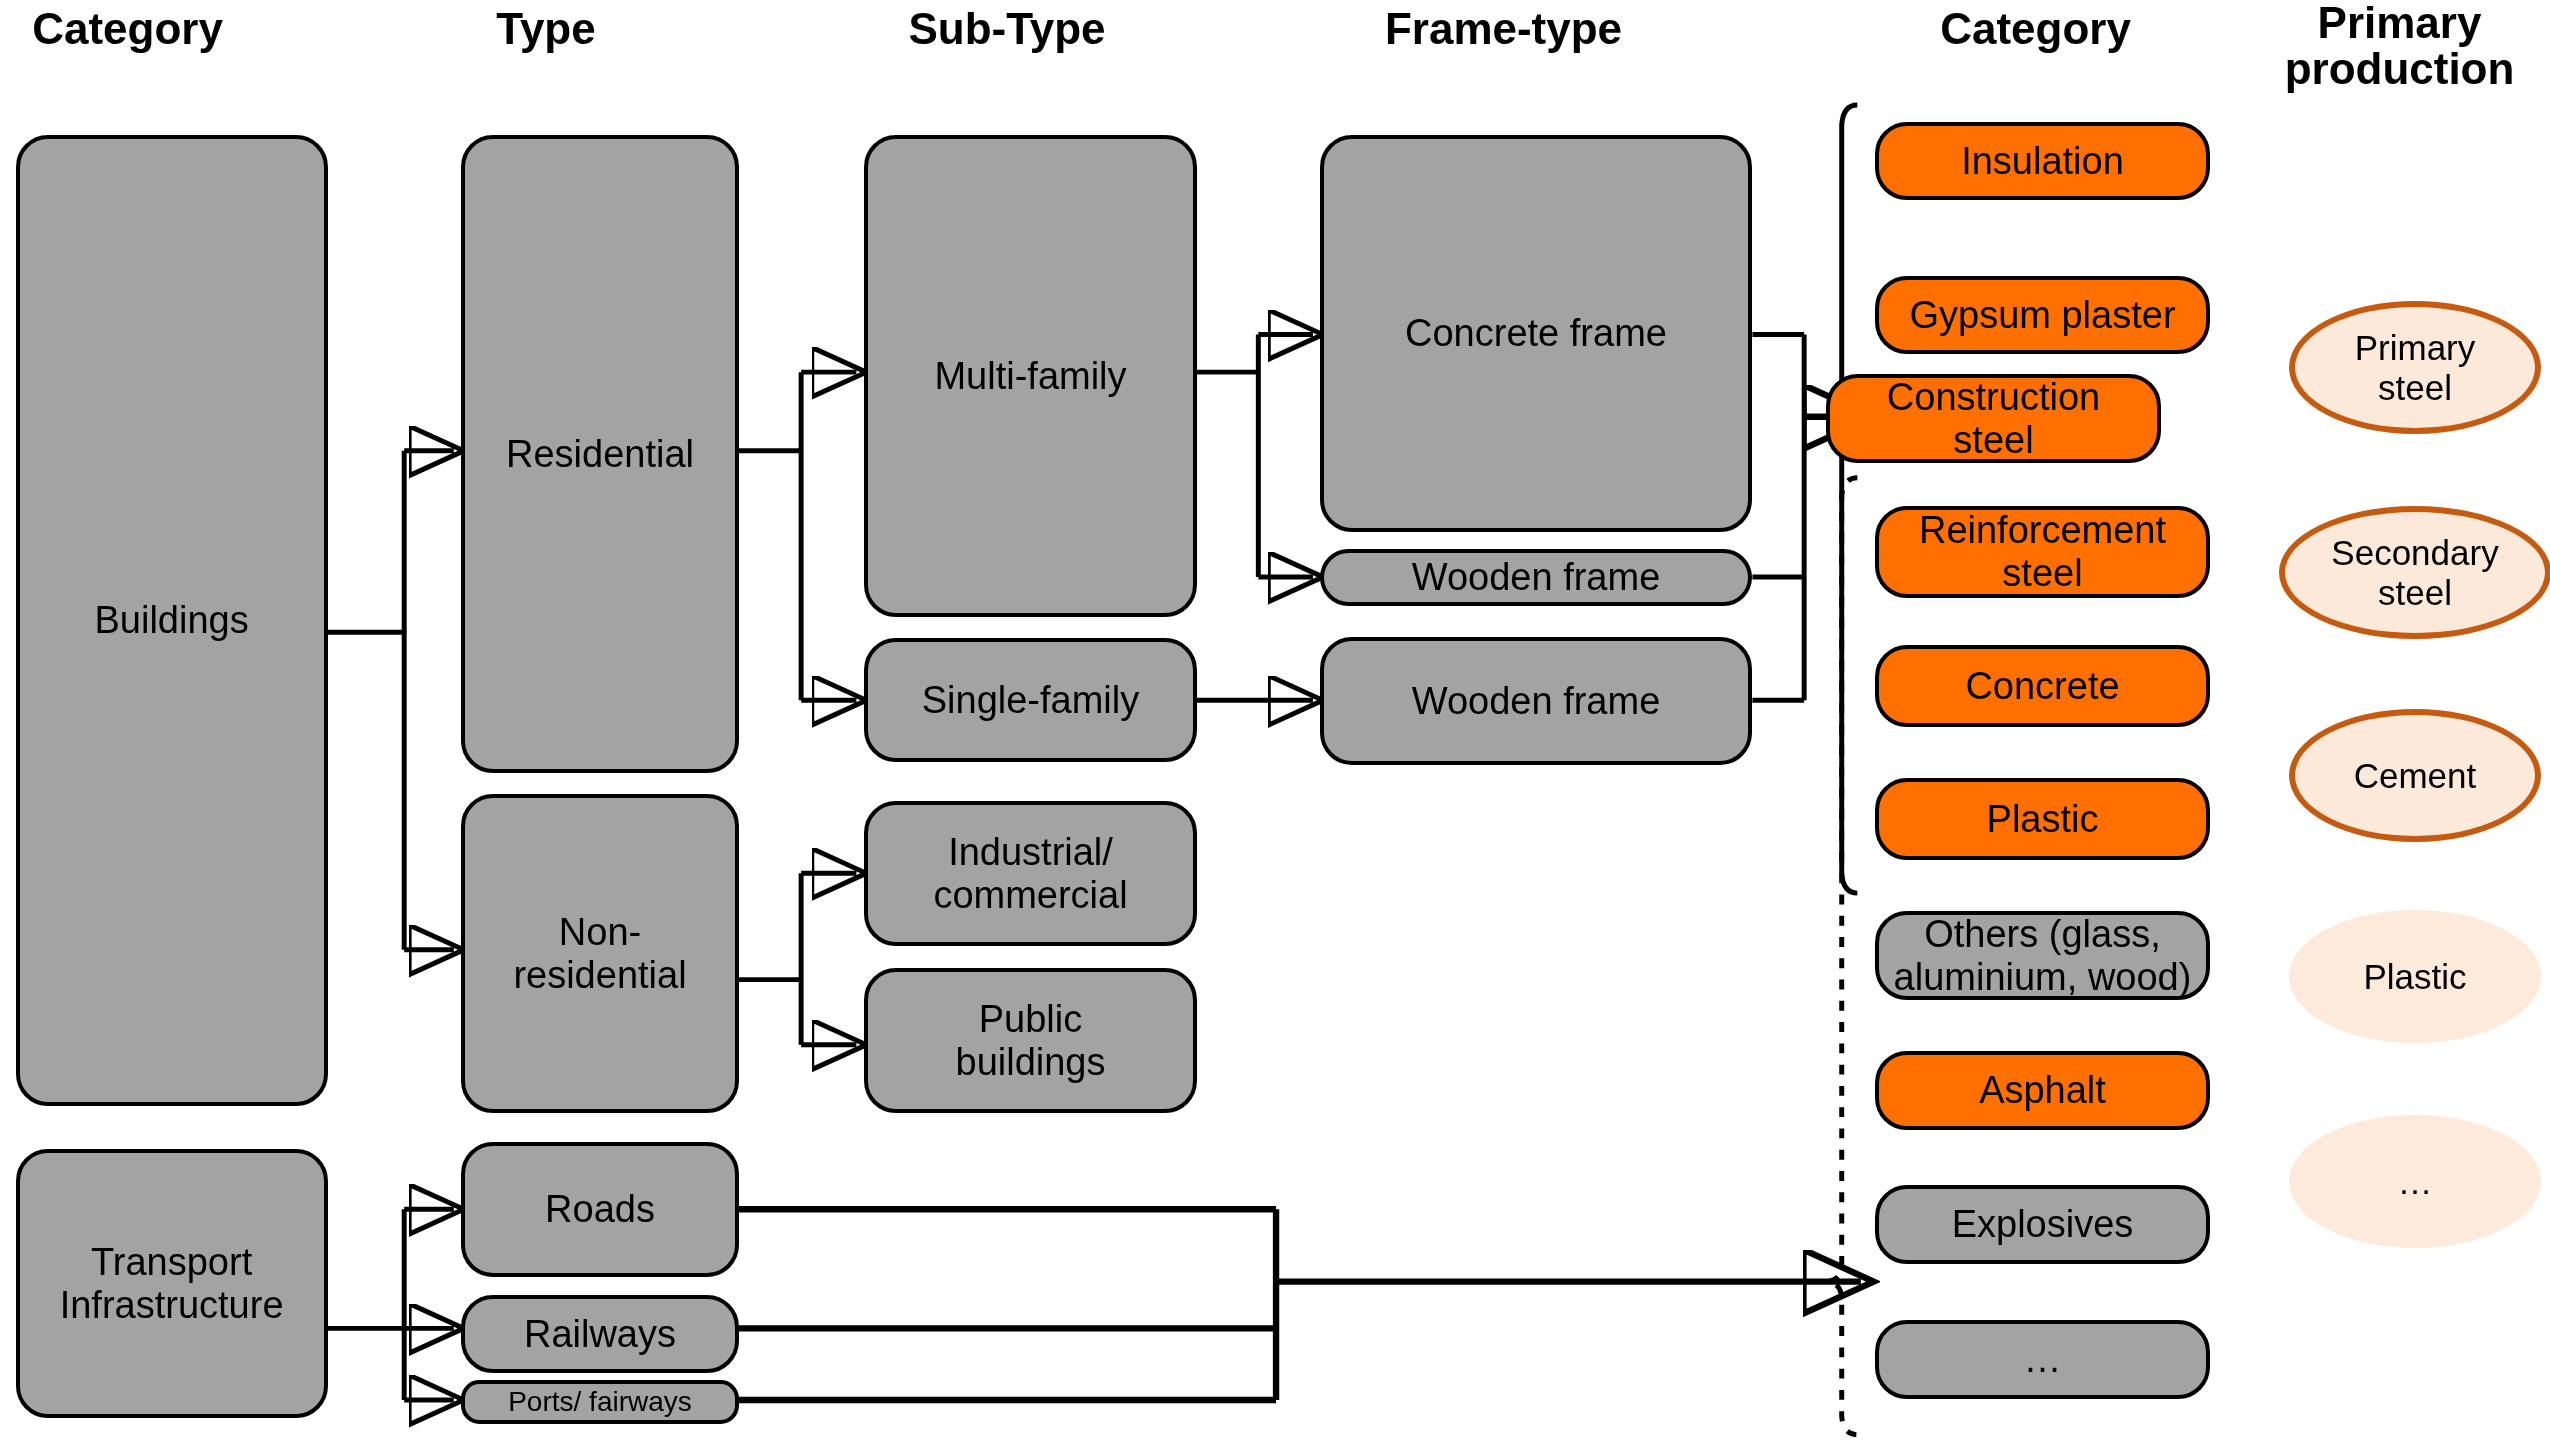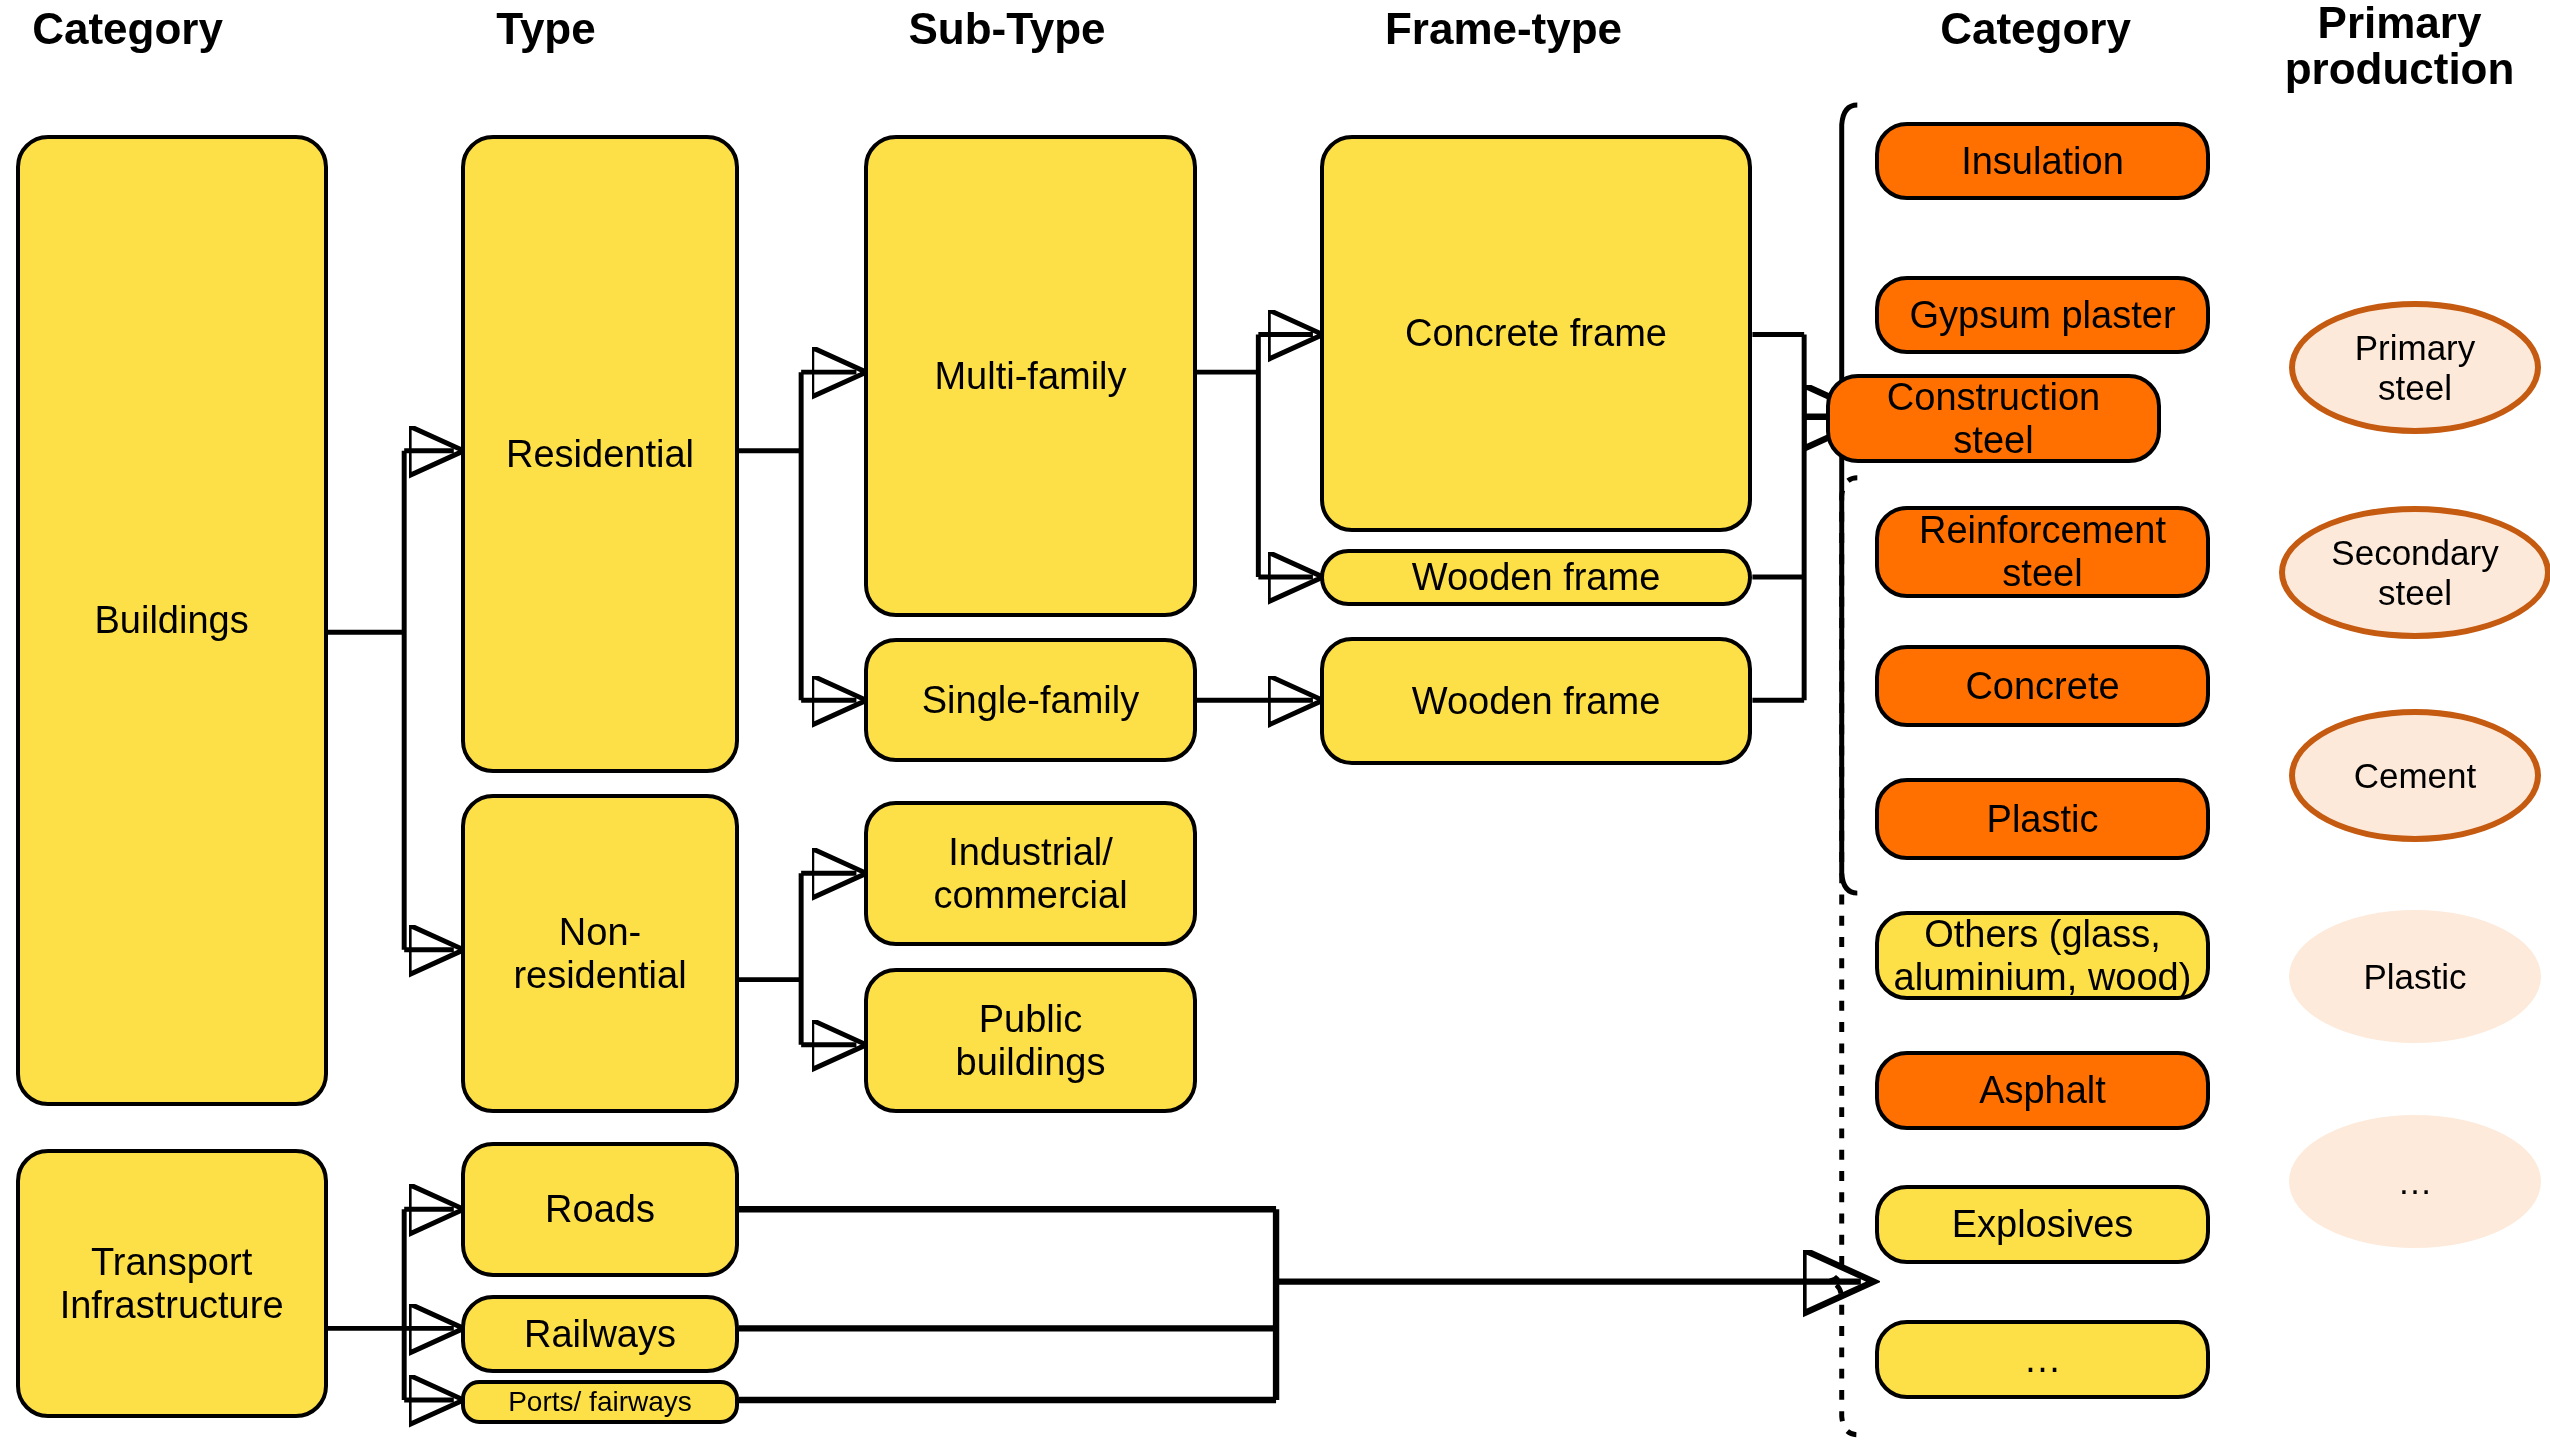--- a/index.html
+++ b/index.html
@@ -39,21 +39,21 @@
     display: flex;
     align-items: center;
     justify-content: center;
     text-align: center;
     font-size: 38px;
     line-height: 1.12;
     padding: 2.8px 10px;
     color: #000;
     white-space: pre-line;
   }
-  .fill-peach { background: #fde047; }
+  .fill-peach { background: #a3a3a3; }
   .fill-orange { background: #FF7000; }
   .node.small { font-size: 28px; border-radius: 18.4px; }
   .ellipse {
     position: absolute;
     box-sizing: border-box;
     border-radius: 50%;
     display: flex;
     align-items: center;
     justify-content: center;
     text-align: center;

